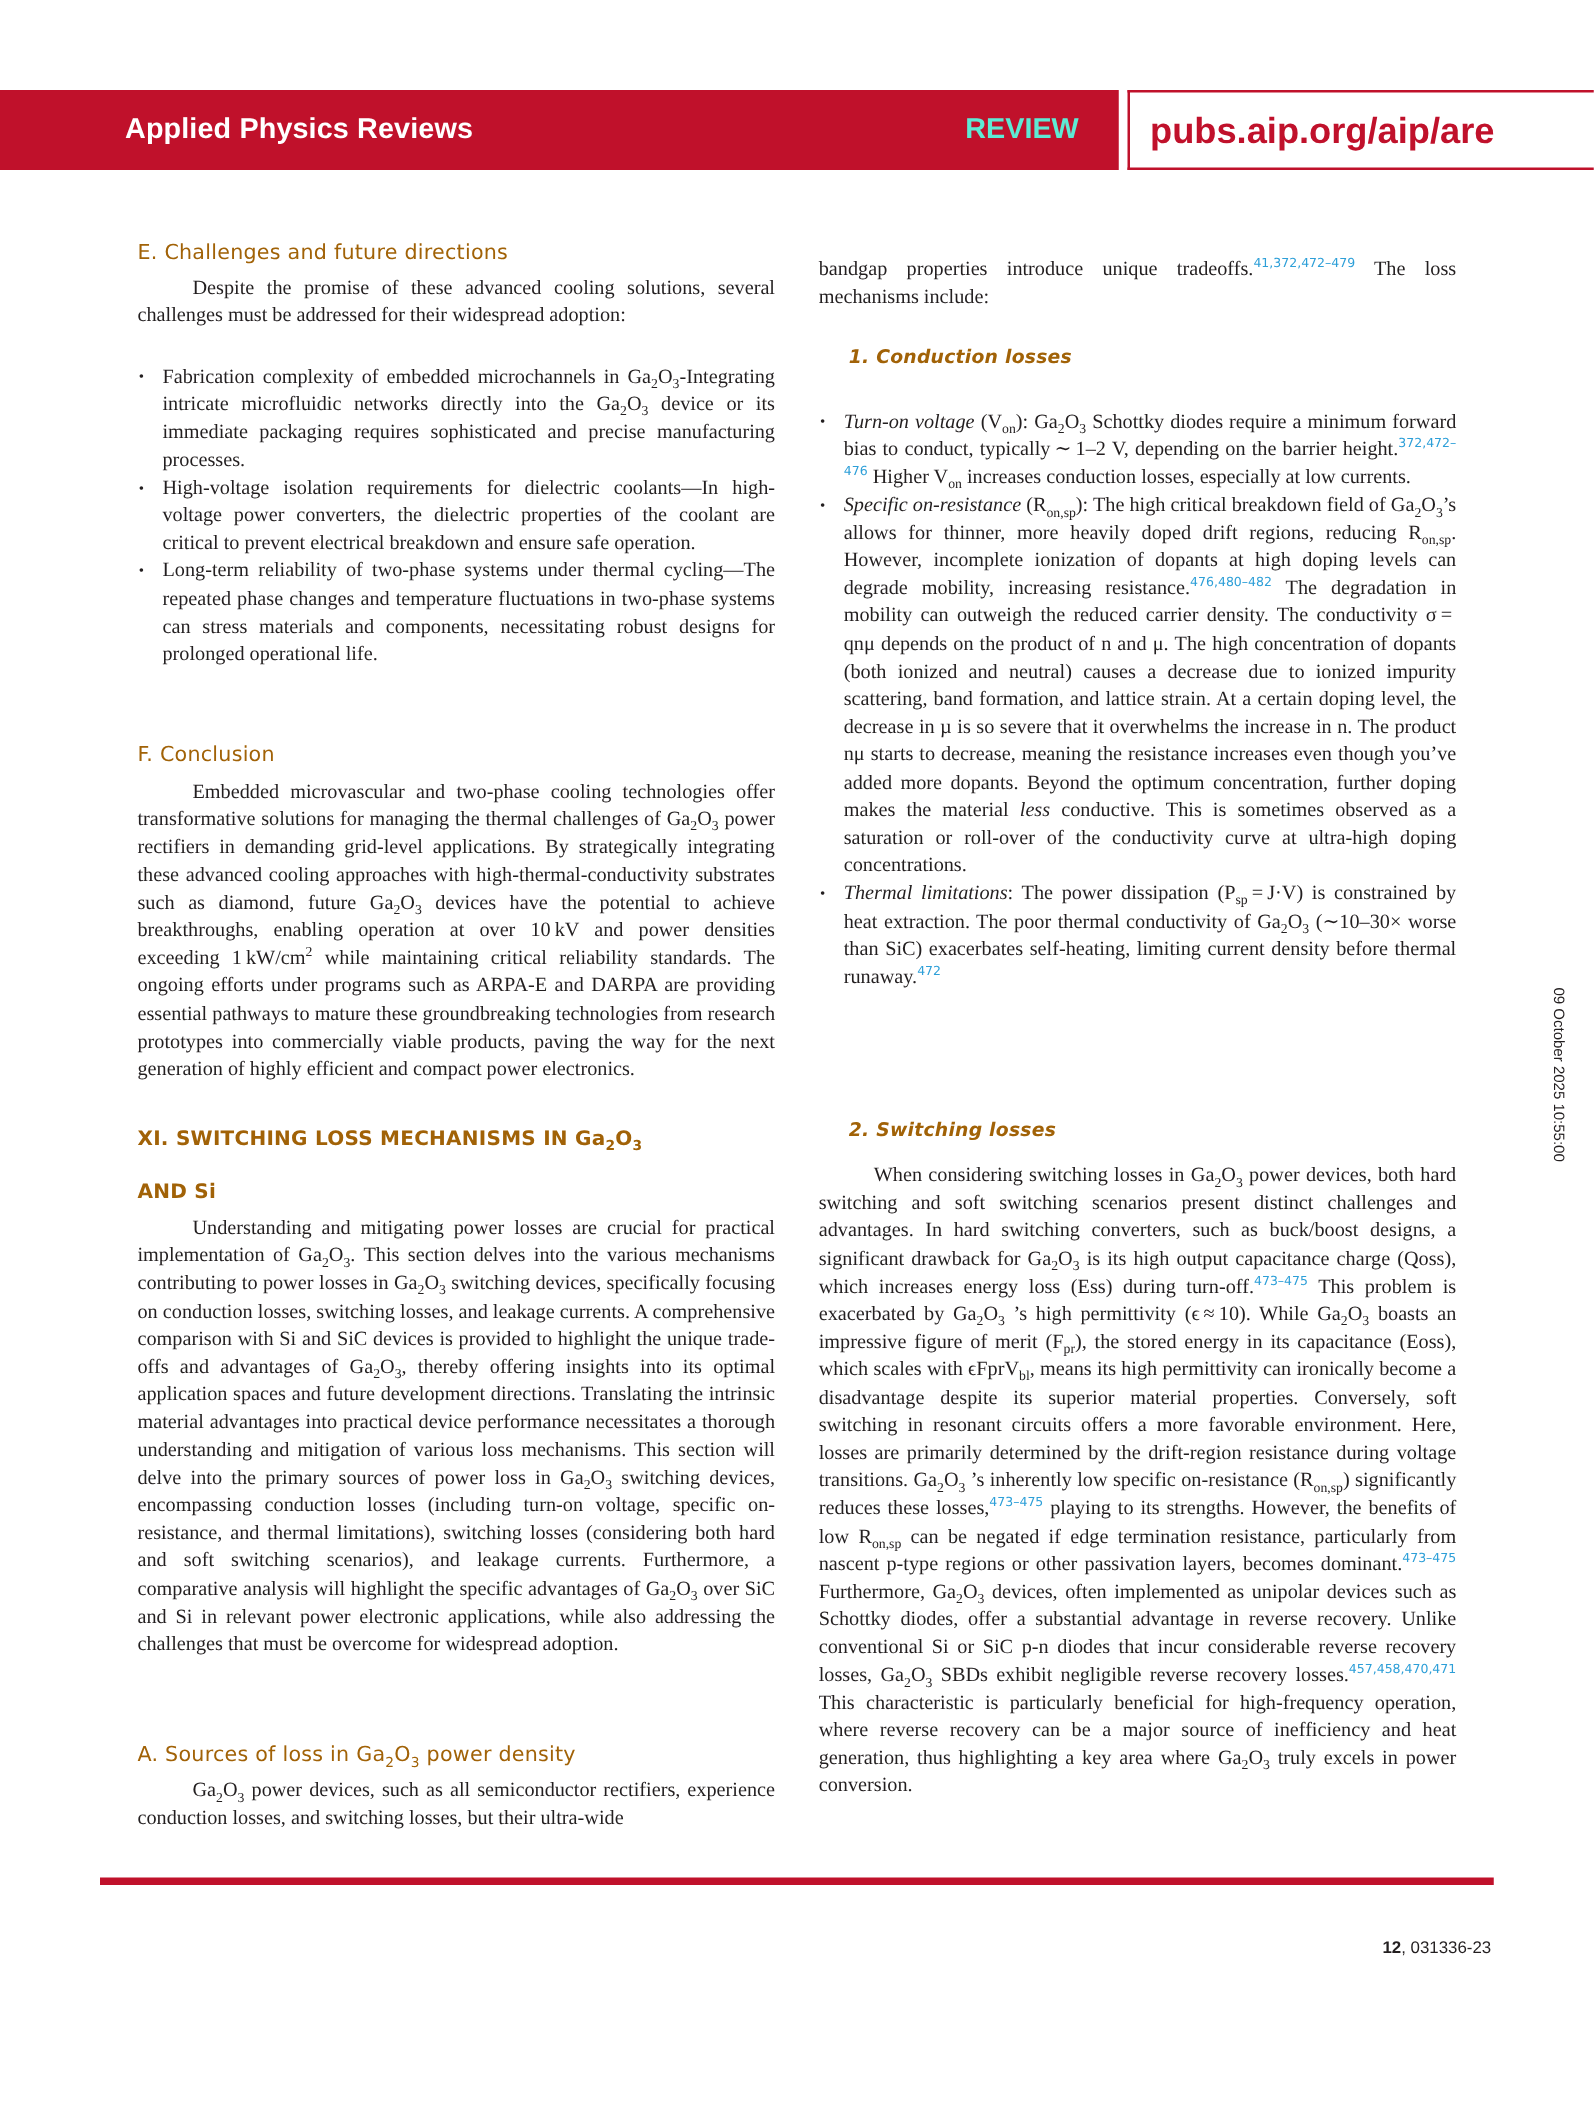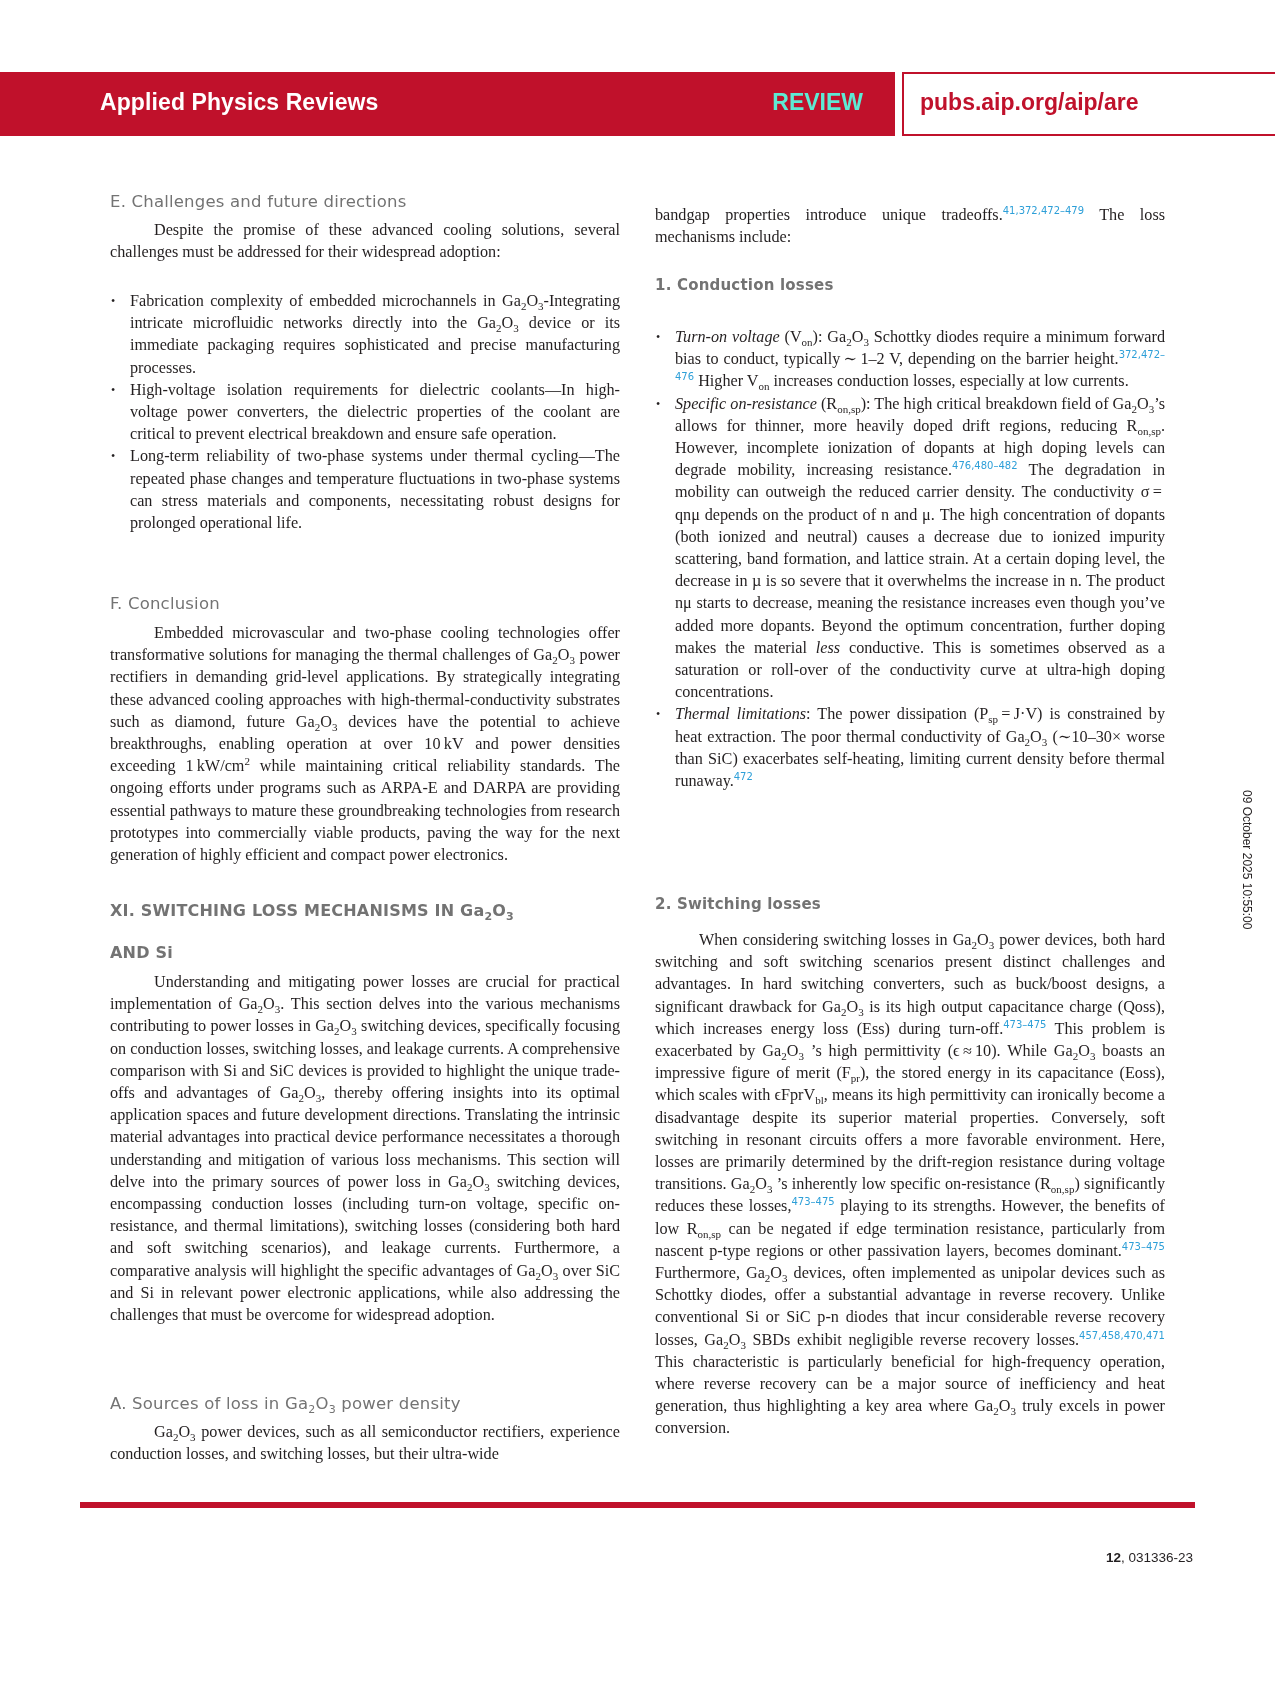--- a/index.html
+++ b/index.html
@@ -3,29 +3,29 @@
 <meta charset="utf-8">
 <style>
   html, body { margin: 0; padding: 0; background: #ffffff; }
   body { width: 1275px; height: 1688px; position: relative; overflow: hidden; font-family: "Liberation Serif", "DejaVu Serif", serif; color: #231f20; }
 
   .header { position: absolute; top: 72px; left: 0; width: 1275px; height: 48px; }
   .header-red { position: absolute; left: 0; top: 0; width: 895px; height: 64px; background: #c0112b; }
   .journal-title { position: absolute; left: 100px; top: 17px; font-family: "Liberation Sans", "DejaVu Sans", sans-serif; font-weight: bold; font-size: 23px; color: #ffffff; letter-spacing: 0.1px; }
   .review-label { position: absolute; right: 32px; top: 17px; font-family: "Liberation Sans", "DejaVu Sans", sans-serif; font-weight: bold; font-size: 23px; color: #5eead4; }
   .url-box { position: absolute; left: 902px; top: 0; width: 373px; height: 60px; border: 2px solid #c0112b; border-right: none; background: #ffffff; }
-  .url-text { position: absolute; left: 16px; top: 15px; font-family: "Liberation Sans", "DejaVu Sans", sans-serif; font-weight: bold; font-size: 23px; color: #c0112b; }
+  .url-text { position: absolute; left: 16px; top: 15px; font-family: "Liberation Sans", "DejaVu Sans", sans-serif; font-weight: bold; font-size: 29px; color: #c0112b; }
 
   .col { position: absolute; top: 0; width: 510px; }
   .col-left { left: 110px; }
   .col-right { left: 655px; }
 
-  .h-sec { position: absolute; font-family: "DejaVu Sans", "Liberation Sans", sans-serif; font-size: 16.5px; color: #737373; font-weight: normal; margin: 0; letter-spacing: 0.2px; }
+  .h-sec { position: absolute; font-family: "DejaVu Sans", "Liberation Sans", sans-serif; font-size: 16.5px; color: #a16207; font-weight: normal; margin: 0; letter-spacing: 0.2px; }
   .h-main { font-size: 16px; font-weight: bold; line-height: 21px; letter-spacing: 0.2px; }
-  .h-sub { font-family: "DejaVu Sans", "Liberation Sans", sans-serif; font-weight: bold; font-size: 15px; }
+  .h-sub { font-family: "DejaVu Sans", "Liberation Sans", sans-serif; font-style: italic; font-weight: bold; font-size: 15px; margin-left: 24px; }
 
   .para { position: absolute; width: 510px; font-size: 16.2px; line-height: 22.2px; text-align: justify; margin: 0; hyphens: auto; }
   .indent { text-indent: 44px; }
 
   .blist { position: absolute; width: 510px; margin: 0; padding: 0; list-style: none; font-size: 16.2px; line-height: 22.2px; text-align: justify; }
   .blist li { position: relative; padding-left: 20px; margin: 0; }
   .blist li .bullet { position: absolute; left: 1px; top: 0; font-size: 12px; }
 
   .ref { color: #2d9fd8; font-size: 10px; vertical-align: super; line-height: 0; font-family: "DejaVu Sans", sans-serif; }
   sub { font-size: 11px; line-height: 0; }

